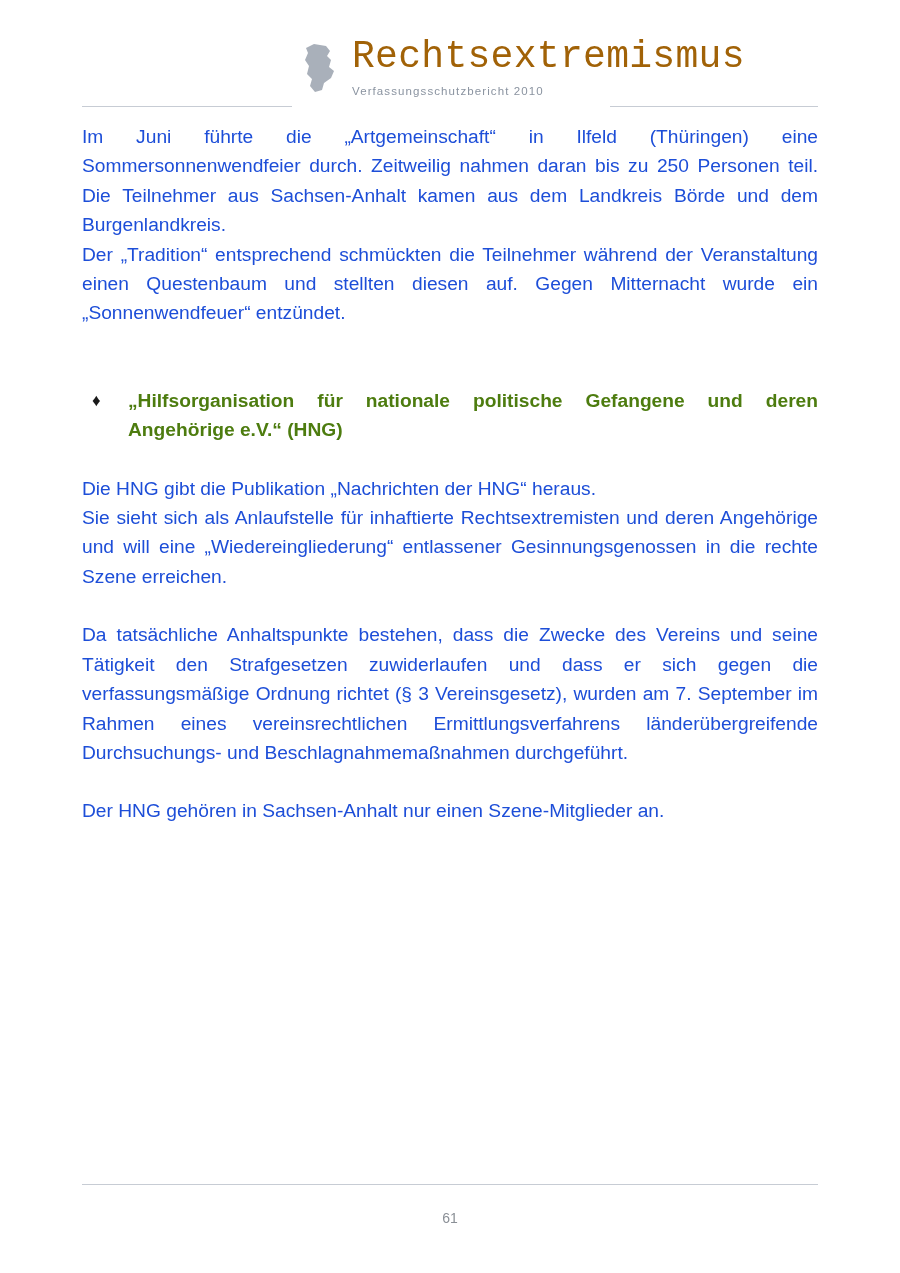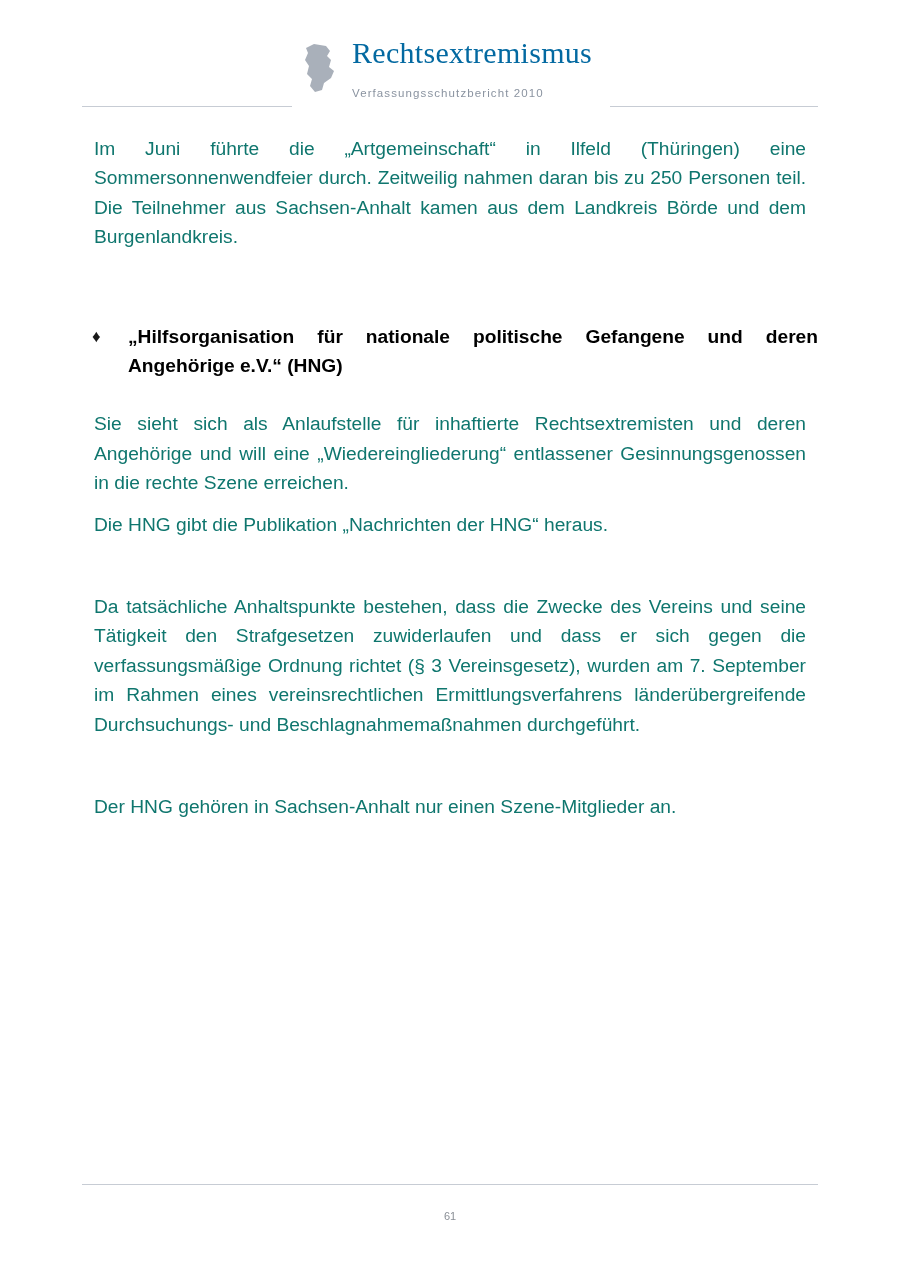--- a/index.html
+++ b/index.html
@@ -42,32 +42,32 @@
     height: 52px;
     margin-right: 10px;
     margin-top: 4px;
     flex: 0 0 auto;
   }
   .header-texts {
     display: flex;
     flex-direction: column;
   }
   .header-title {
-    font-size: 30px;
-    color: #0369a1;
+    font-size: 38px;
+    color: #a16207;
     letter-spacing: 0.3px;
     line-height: 1;
     font-weight: normal;
-    font-family: Liberation Serif, serif;
+    font-family: Liberation Mono, monospace;
   }
   .header-subtitle {
     font-size: 11.5px;
     color: #8a93a0;
     letter-spacing: 1.1px;
-    margin-top: 19px;
+    margin-top: 9px;
     white-space: nowrap;
   }
   .rule-left {
     position: absolute;
     left: 82px;
     top: 68px;
     width: 210px;
     height: 1px;
     background: #c7ccd4;
   }
@@ -81,26 +81,26 @@
   }
 
   
   .content {
     position: absolute;
     left: 82px;
     top: 122px;
     width: 736px;
   }
   p.para {
-    margin: 12px;
+    margin: 0;
     font-size: 19.2px;
     line-height: 29.4px;
     text-align: justify;
     text-justify: inter-word;
-    color: #0f766e;
+    color: #1d4ed8;
     hyphens: manual;
   }
   p.para.tight {
     margin-top: 0;
   }
   .gap {
     height: 29px;
   }
 
   
@@ -118,39 +118,39 @@
     text-align: left;
     padding-left: 10px;
     box-sizing: border-box;
   }
   .bullet-text {
     flex: 1 1 auto;
     font-size: 19.2px;
     line-height: 29.4px;
     font-weight: bold;
     text-align: justify;
-    color: #000000;
+    color: #4d7c0f;
   }
 
   
   .footer-rule {
     position: absolute;
     left: 82px;
     top: 1184px;
     width: 736px;
     height: 1px;
     background: #c7ccd4;
   }
   .footer-page {
     position: absolute;
     top: 1210px;
     left: 0;
     width: 900px;
     text-align: center;
-    font-size: 11px;
+    font-size: 14px;
     color: #8a8f96;
   }
 </style>
 </head>
 <body>
 
 <div class="page">
 
   <div class="header">
     <div class="rule-left"></div>
@@ -164,35 +164,36 @@
       <span class="header-texts">
         <span class="header-title">Rechtsextremismus</span>
         <span class="header-subtitle">Verfassungsschutzbericht   2010</span>
       </span>
     </div>
   </div>
 
   <div class="content">
 
     <p class="para">Im Juni führte die „Artgemeinschaft“ in Ilfeld (Thüringen) eine Sommersonnenwendfeier durch. Zeitweilig nahmen daran bis zu 250 Personen teil. Die Teilnehmer aus Sachsen-Anhalt kamen aus dem Landkreis Börde und dem Burgenlandkreis.</p>
+    <p class="para tight">Der „Tradition“ entsprechend schmückten die Teilnehmer während der Veranstaltung einen Questenbaum und stellten diesen auf. Gegen Mitternacht wurde ein „Sonnenwendfeuer“ entzündet.</p>
 
     <div class="gap"></div>
 
 
     <div class="gap"></div>
 
     <div class="bullet-block">
       <span class="bullet-mark">♦</span>
       <span class="bullet-text">„Hilfsorganisation für nationale politische Gefangene und deren Angehörige e.V.“ (HNG)</span>
     </div>
 
     <div class="gap"></div>
 
+    <p class="para tight">Die HNG gibt die Publikation „Nachrichten der HNG“ heraus.</p>
     <p class="para tight">Sie sieht sich als Anlaufstelle für inhaftierte Rechtsextremisten und deren Angehörige und will eine „Wiedereingliederung“ entlassener Gesinnungsgenossen in die rechte Szene erreichen.</p>
-    <p class="para tight">Die HNG gibt die Publikation „Nachrichten der HNG“ heraus.</p>
 
     <div class="gap"></div>
 
     <p class="para">Da tatsächliche Anhaltspunkte bestehen, dass die Zwecke des Vereins und seine Tätigkeit den Strafgesetzen zuwiderlaufen und dass er sich gegen die verfassungsmäßige Ordnung richtet (§ 3 Vereinsgesetz), wurden am 7. September im Rahmen eines vereinsrechtlichen Ermittlungsverfahrens länderübergreifende Durchsuchungs- und Beschlagnahmemaßnahmen durchgeführt.</p>
 
     <div class="gap"></div>
 
     <p class="para">Der HNG gehören in Sachsen-Anhalt nur einen Szene-Mitglieder an.</p>
   </div>
 

